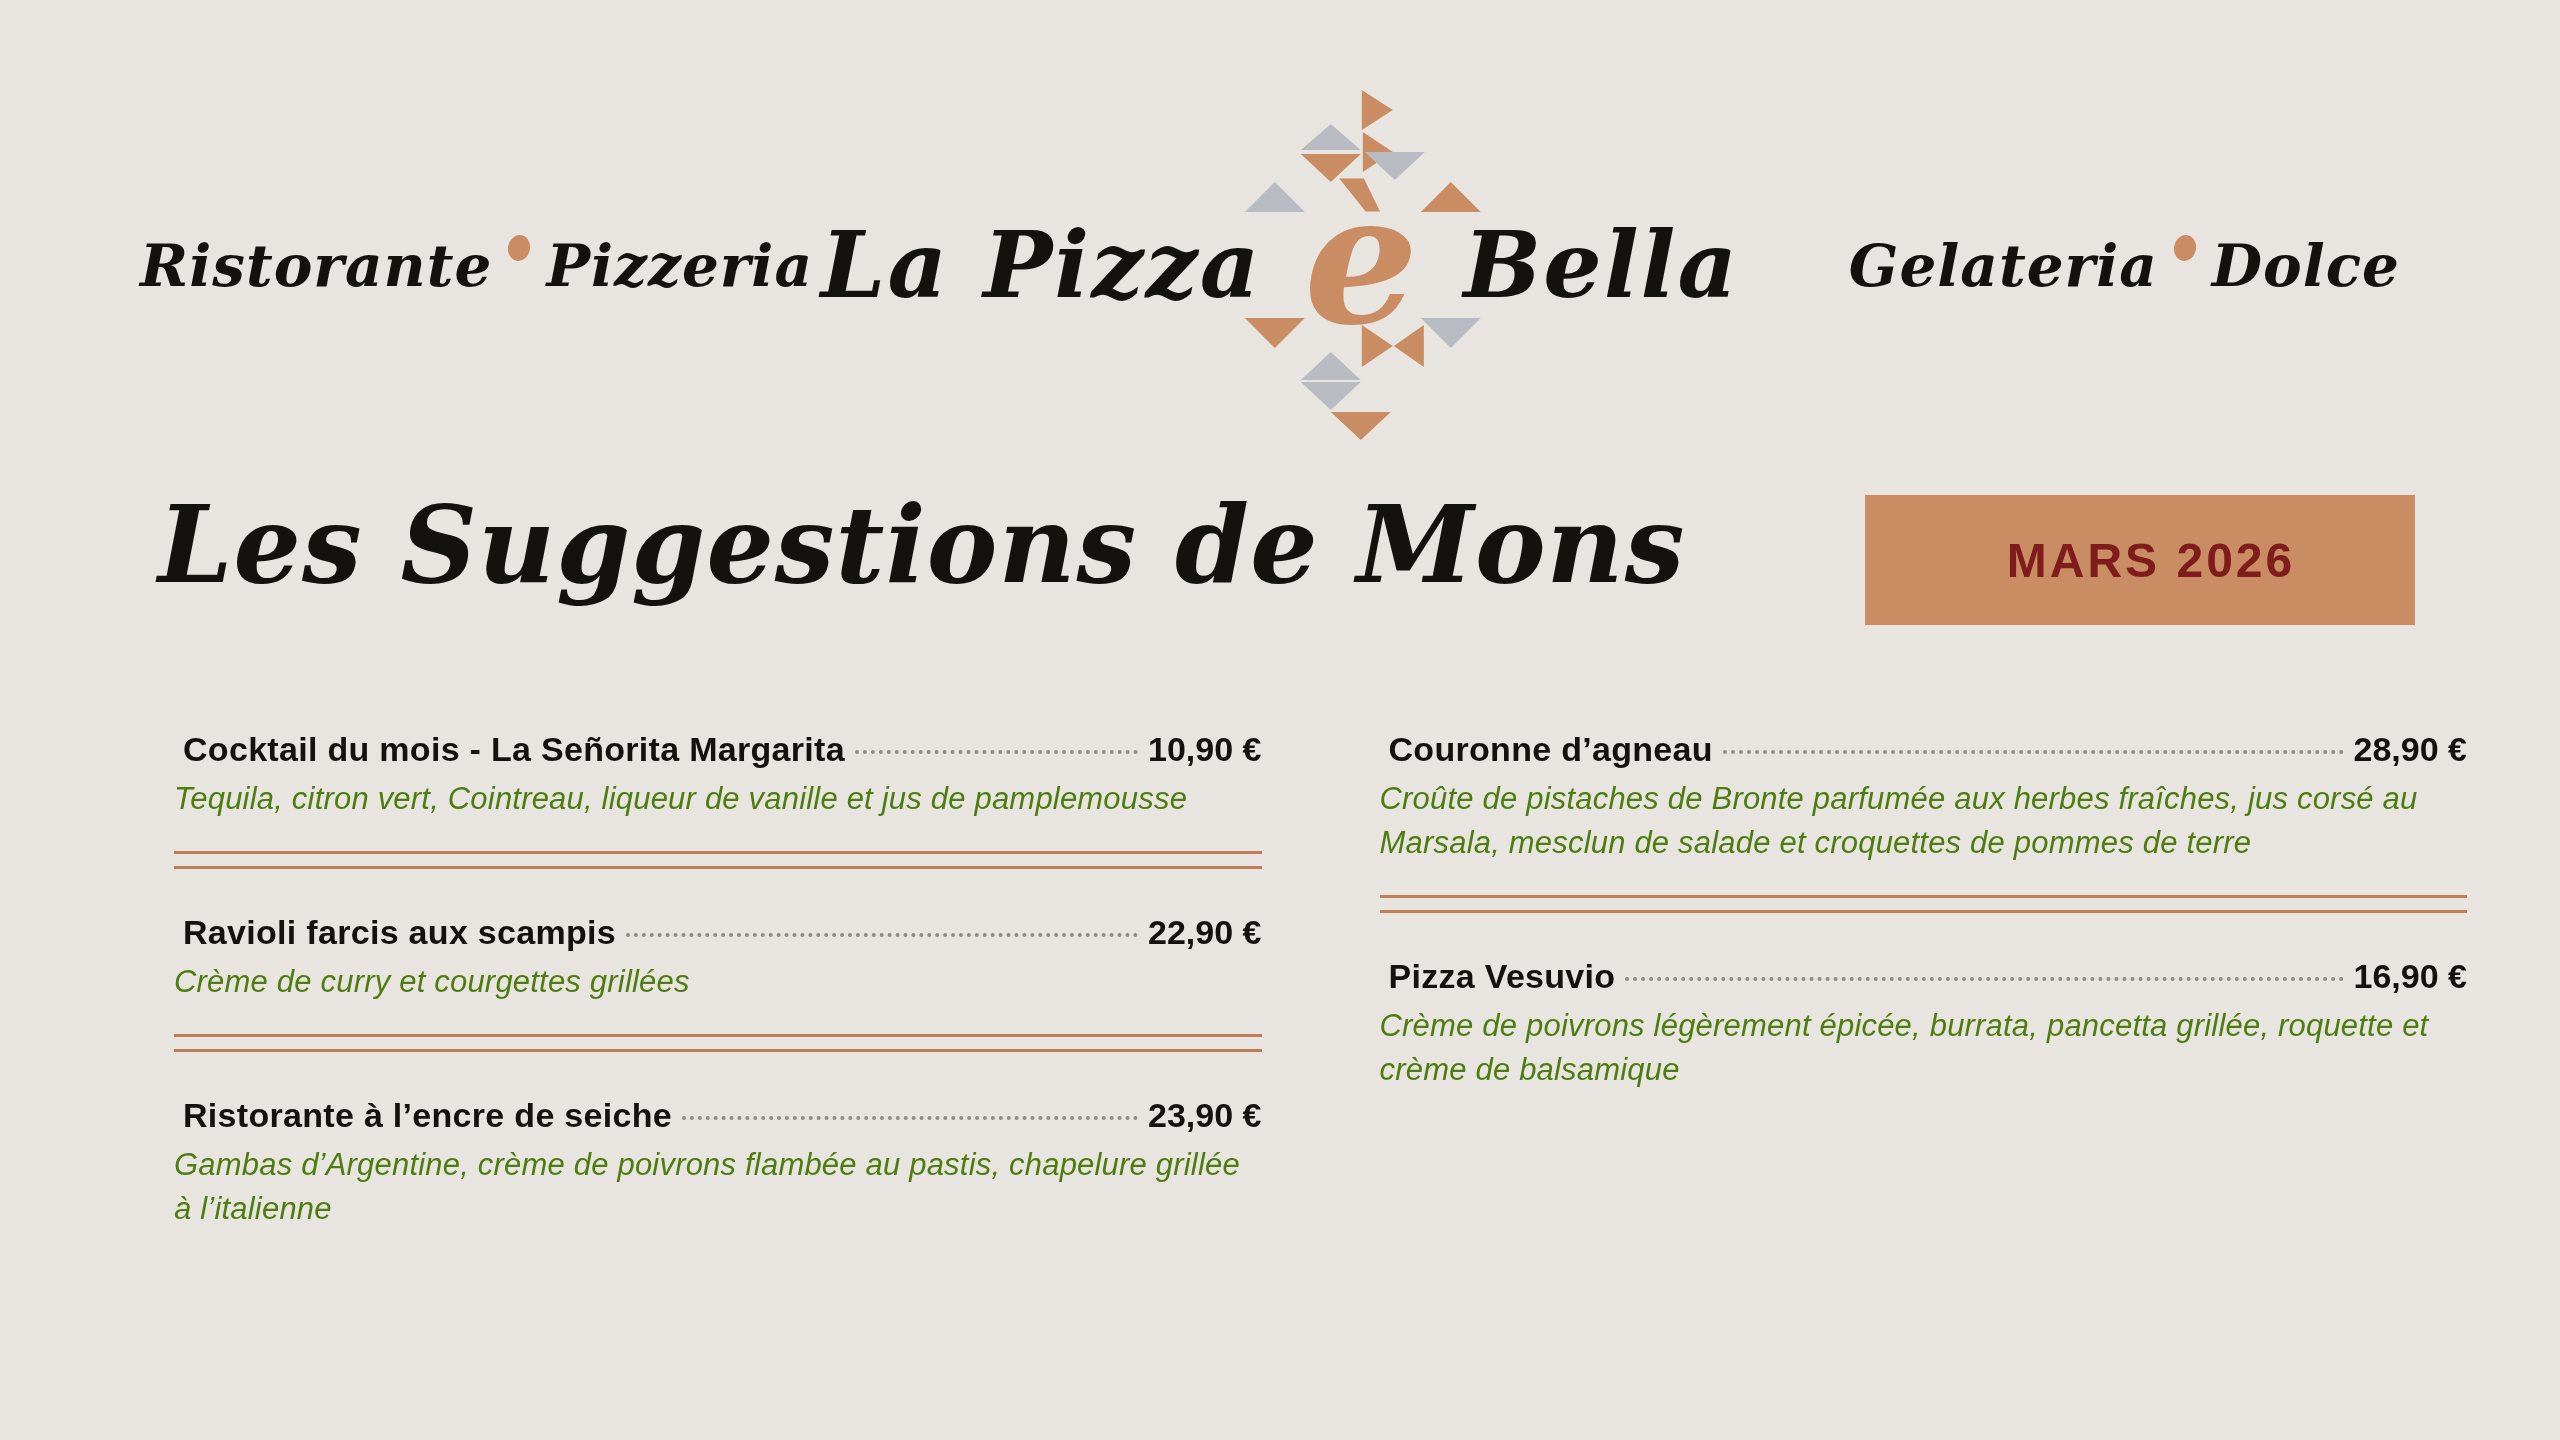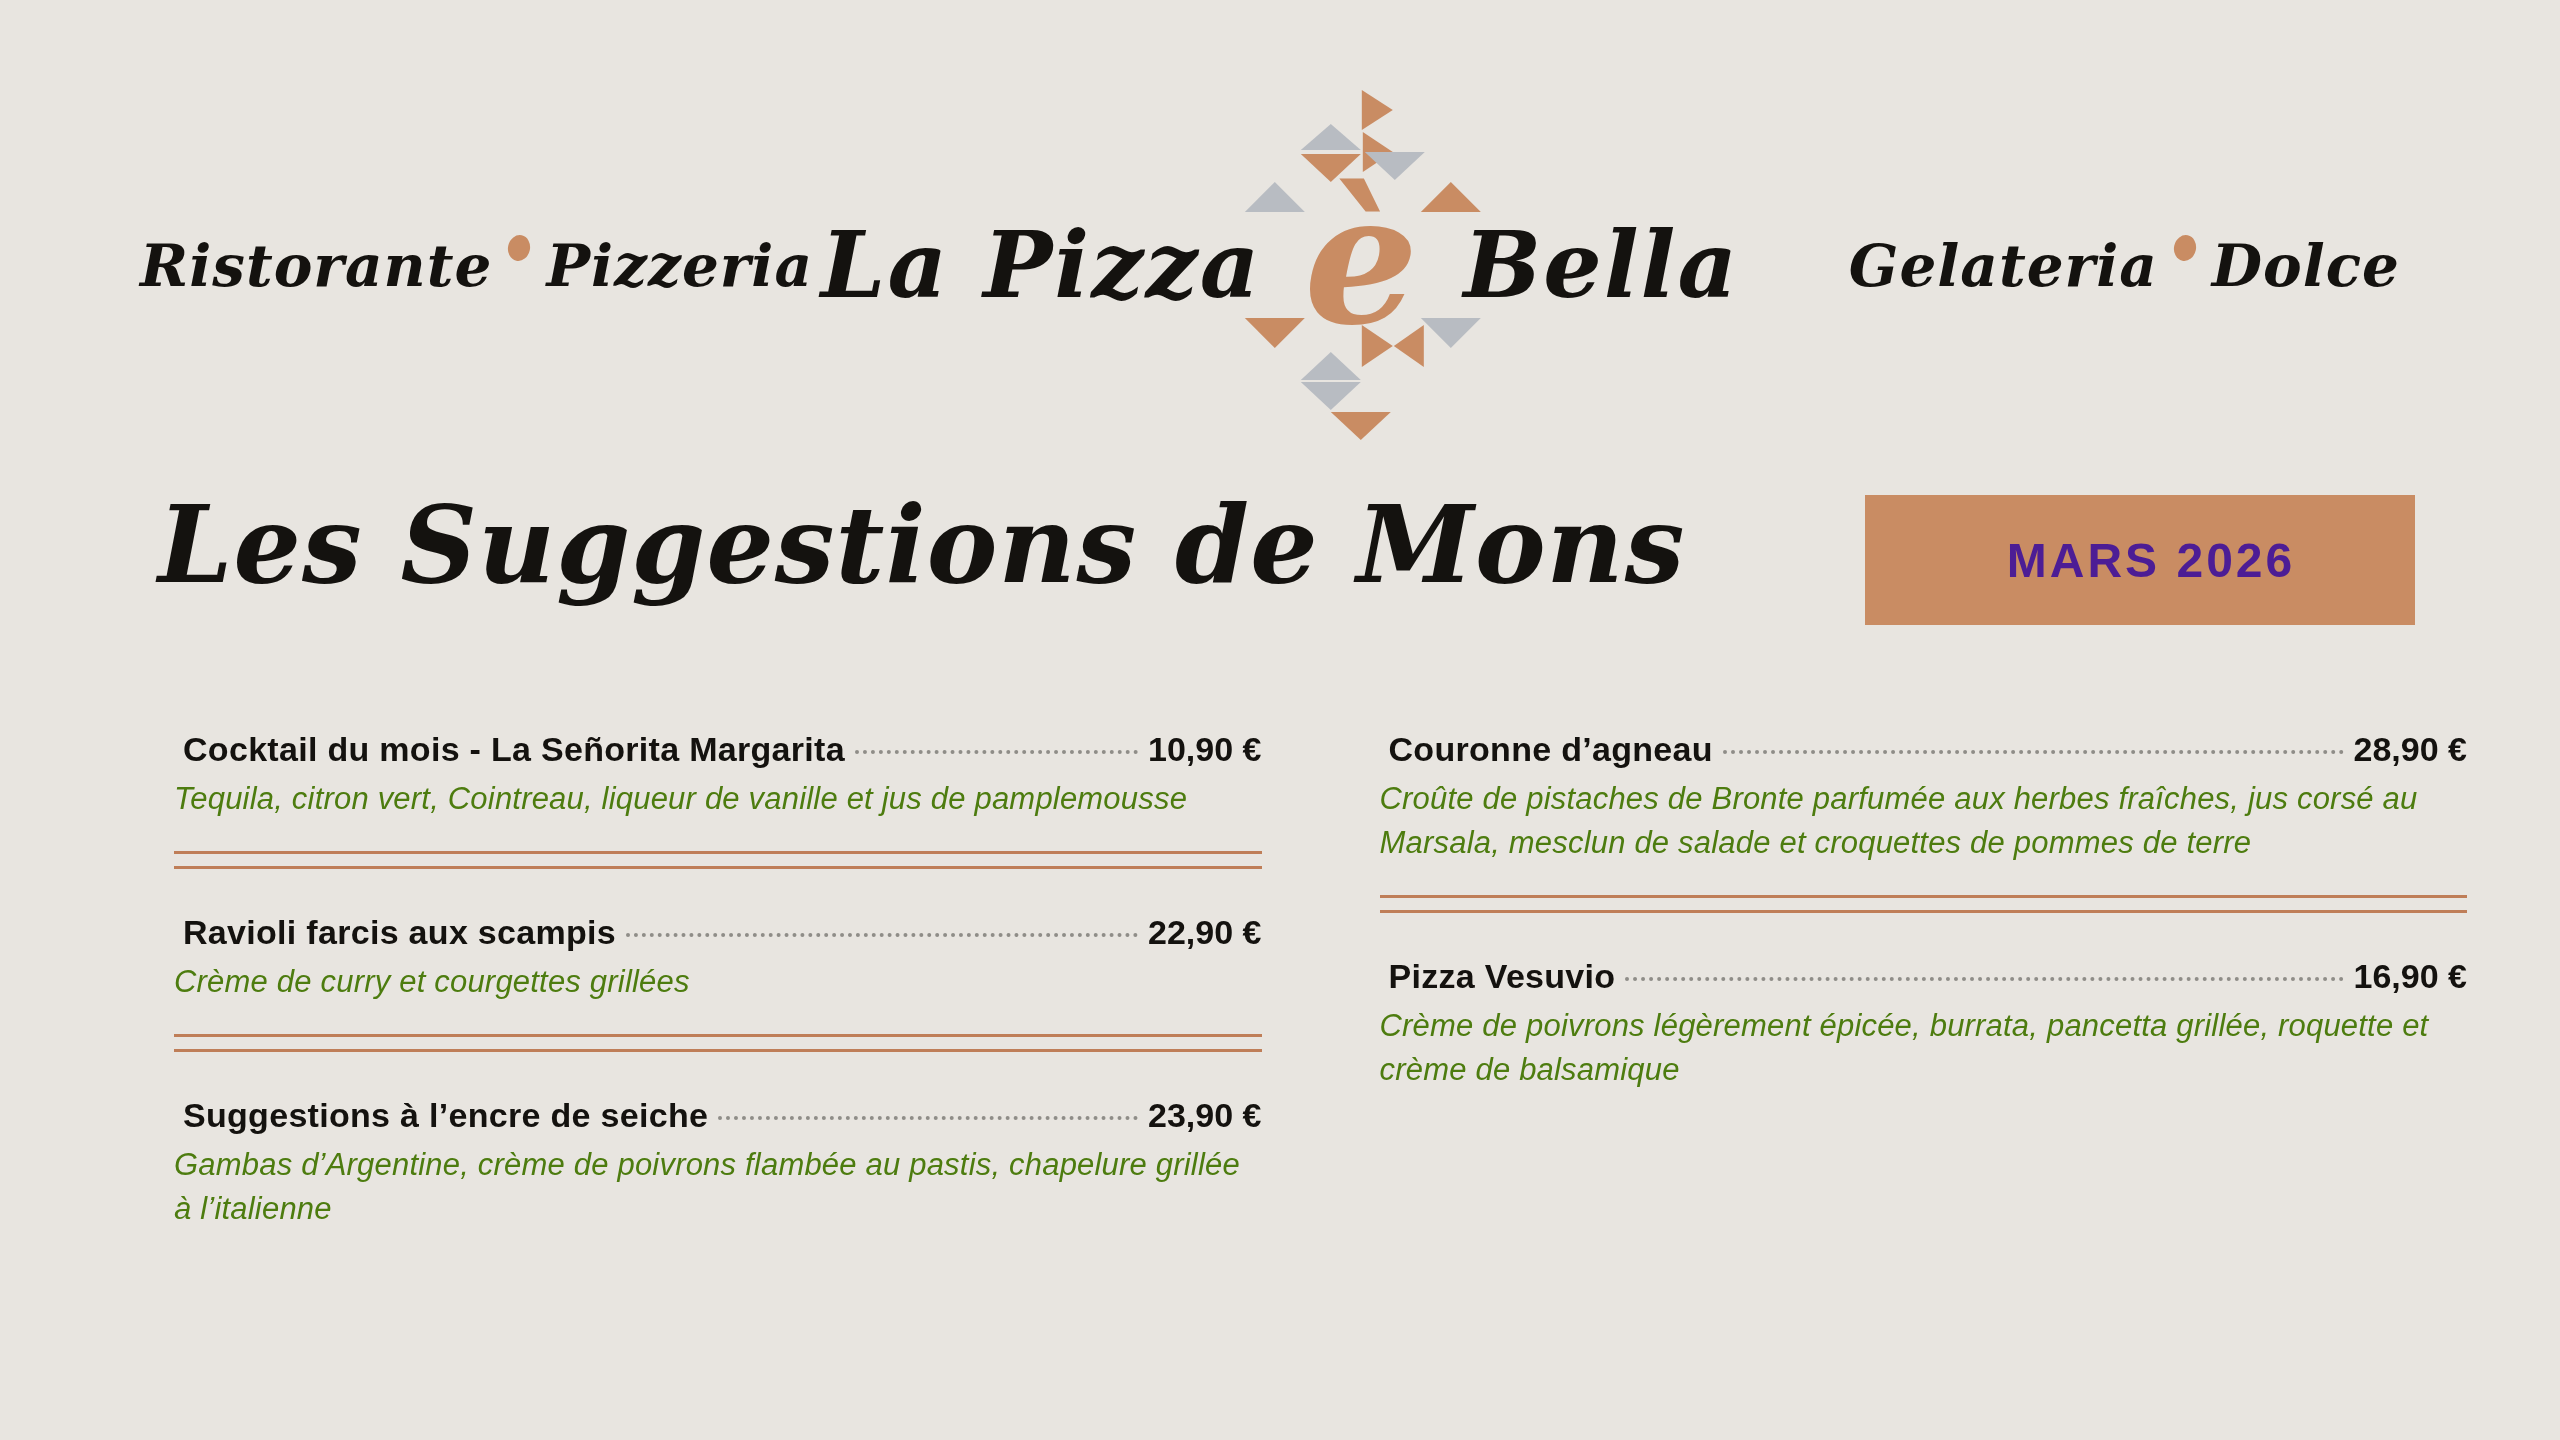--- a/index.html
+++ b/index.html
@@ -68,21 +68,21 @@
     letter-spacing:1px;white-space:nowrap;
   }
   .badge{
     position:absolute;left:1865px;top:495px;
     width:550px;height:130px;
     background:#c98c63;
     display:flex;align-items:center;justify-content:center;
   }
   .badge span{
     font-size:48px;font-weight:700;letter-spacing:3px;
-    color:#4c1d95;
+    color:#7f1d1d;
     margin-left:22px;
   }
 
   
   .menu{
     position:absolute;left:174px;top:730px;right:93px;
     display:grid;grid-template-columns:1fr 1fr;column-gap:118px;
     align-items:start;
   }
   .item{margin:0 0 26px 0;}
@@ -178,21 +178,21 @@
           <span class="leader"></span>
           <span class="price">22,90 €</span>
         </div>
         <p class="desc">Crème de curry et courgettes grillées</p>
       </article>
 
       <div class="divider"></div>
 
       <article class="item">
         <div class="line">
-          <span class="name">Suggestions à l’encre de seiche</span>
+          <span class="name">Ristorante à l’encre de seiche</span>
           <span class="leader"></span>
           <span class="price">23,90 €</span>
         </div>
         <p class="desc">Gambas d’Argentine, crème de poivrons flambée au pastis, chapelure grillée à l’italienne</p>
       </article>
 
     </div>
 
     <div class="col">
 

